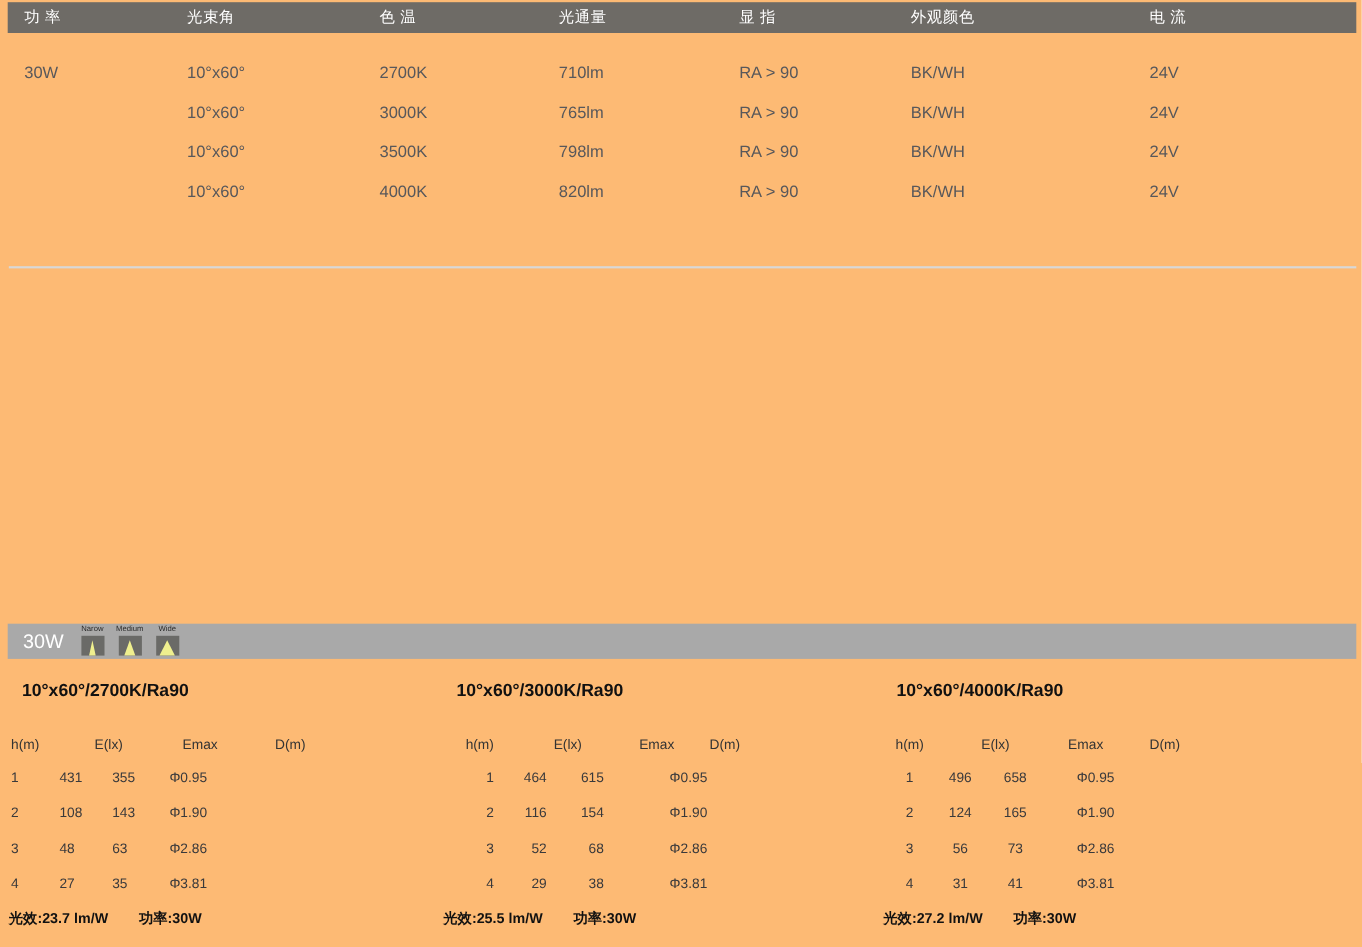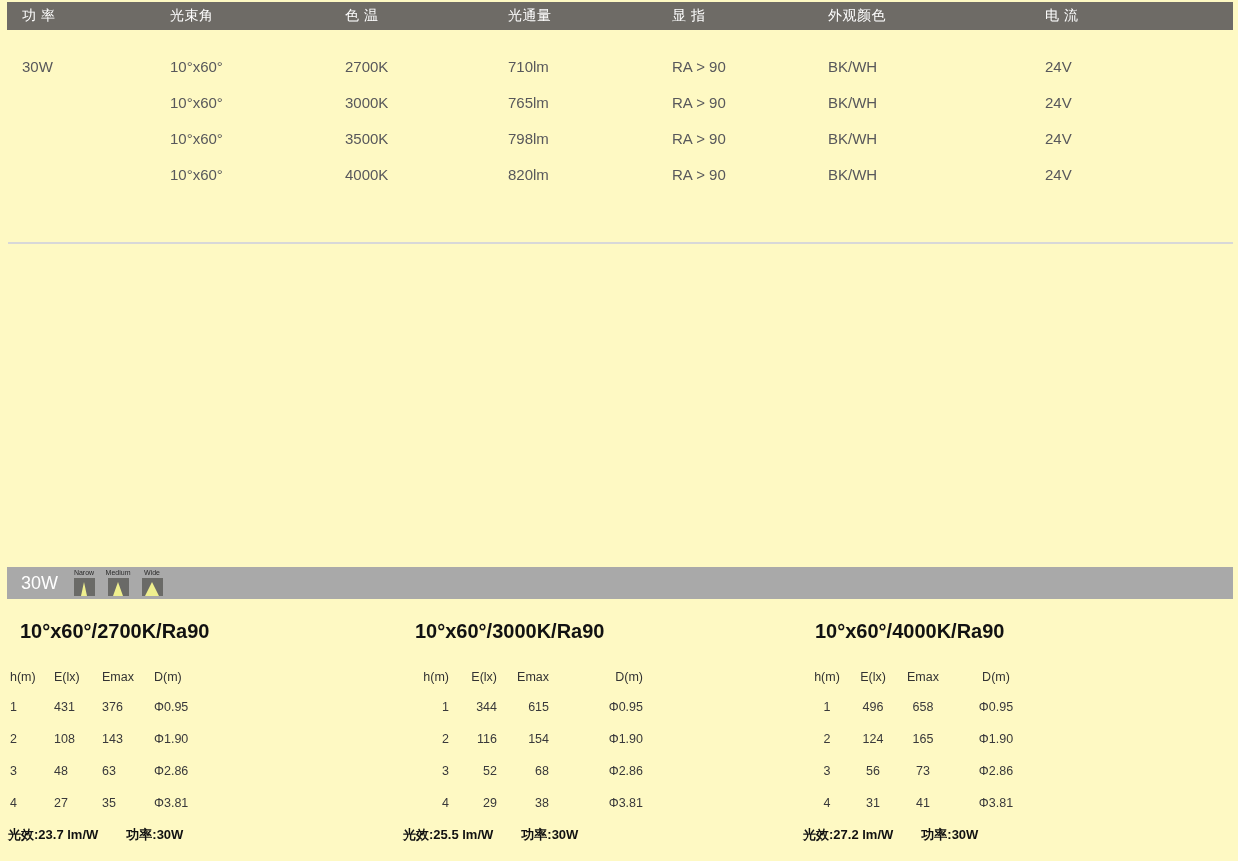--- a/index.html
+++ b/index.html
@@ -1,18 +1,18 @@
 <!DOCTYPE html>
 <html><head>
 <meta charset="utf-8">
 <style>
   * { margin:0; padding:0; box-sizing:border-box; }
   html,body { background:#ffffff; }
   body { font-family:"Liberation Sans","DejaVu Sans",sans-serif; }
-  .page { position:relative; width:1238px; height:861px; background:#fef9c3; overflow:hidden; }
+  .page { position:relative; width:1238px; height:861px; background:#fdba74; overflow:hidden; }
 
   
   .cols { display:grid; grid-template-columns:148px 175px 163px 164px 156px 217px auto; align-items:center; }
   .spec-header { position:absolute; top:2px; left:7px; right:5px; height:28px;
                  background:#6E6B66; color:#ffffff; font-size:14px; padding-left:15px; }
   .spec-header .hcell { letter-spacing:0.5px; }
   .spec-row { position:absolute; left:7px; right:5px; height:26px; padding-left:15px;
               color:#58585B; font-size:15px; }
   .r0 { top:53px; } .r1 { top:89px; } .r2 { top:125px; } .r3 { top:161px; }
 
@@ -27,24 +27,24 @@
   .beam-label { font-size:7px; color:#2a2a2a; line-height:9px; white-space:nowrap; }
   .beam-box { width:21px; height:18px; background:#6A6A67; display:flex; align-items:flex-end; justify-content:center; margin-top:1px; }
   .tri { width:0; height:0; border-bottom:14px solid #EFEF8E; }
   .tri-narrow { border-left:3px solid transparent; border-right:3px solid transparent; }
   .tri-medium { border-left:5px solid transparent; border-right:5px solid transparent; }
   .tri-wide   { border-left:7px solid transparent; border-right:7px solid transparent; }
 
   
   .ptable { position:absolute; top:612px; width:240px; height:246px; }
   .pt1 { left:8px; } .pt2 { left:403px;text-align:right; } .pt3 { left:803px;text-align:center; }
-  .pt-title { position:absolute; top:8px; left:12px; font-size:20px; font-weight:bold; color:#111; white-space:nowrap; }
+  .pt-title { position:absolute; top:8px; left:12px; font-size:16px; font-weight:bold; color:#111; white-space:nowrap; }
   .pt-grid { position:absolute; left:0; right:0; display:grid; grid-template-columns:44px 48px 52px auto;
              padding-left:2px; font-size:12.5px; color:#39393B; align-items:center; }
-  .pt-head { top:58px; color:#333; }
+  .pt-head { top:58px; color:#333;gap:32px; }
   .pw0 { top:88px; } .pw1 { top:120px; } .pw2 { top:152px; } .pw3 { top:184px; }
   .pt-footer { position:absolute; top:214px; left:0; width:192px; border-bottom:6px solid #a16207;
                padding-bottom:18px; font-size:13px; font-weight:bold; color:#111;
                display:flex; white-space:nowrap; }
   .pt-footer .eff { margin-right:28px; }
 </style>
 </head>
 <body>
 
 <div class="page">
@@ -126,21 +126,21 @@
     <div class="pt-title">10°x60°/2700K/Ra90</div>
     <div class="pt-grid pt-head">
       <div>h(m)</div>
       <div>E(lx)</div>
       <div>Emax</div>
       <div>D(m)</div>
     </div>
     <div class="pt-grid pw0">
       <div>1</div>
       <div>431</div>
-      <div>376</div>
+      <div>355</div>
       <div>Φ0.95</div>
     </div>
     <div class="pt-grid pw1">
       <div>2</div>
       <div>108</div>
       <div>143</div>
       <div>Φ1.90</div>
     </div>
     <div class="pt-grid pw2">
       <div>3</div>
@@ -163,21 +163,21 @@
   <div class="ptable pt2">
     <div class="pt-title">10°x60°/3000K/Ra90</div>
     <div class="pt-grid pt-head">
       <div>h(m)</div>
       <div>E(lx)</div>
       <div>Emax</div>
       <div>D(m)</div>
     </div>
     <div class="pt-grid pw0">
       <div>1</div>
-      <div>344</div>
+      <div>464</div>
       <div>615</div>
       <div>Φ0.95</div>
     </div>
     <div class="pt-grid pw1">
       <div>2</div>
       <div>116</div>
       <div>154</div>
       <div>Φ1.90</div>
     </div>
     <div class="pt-grid pw2">

